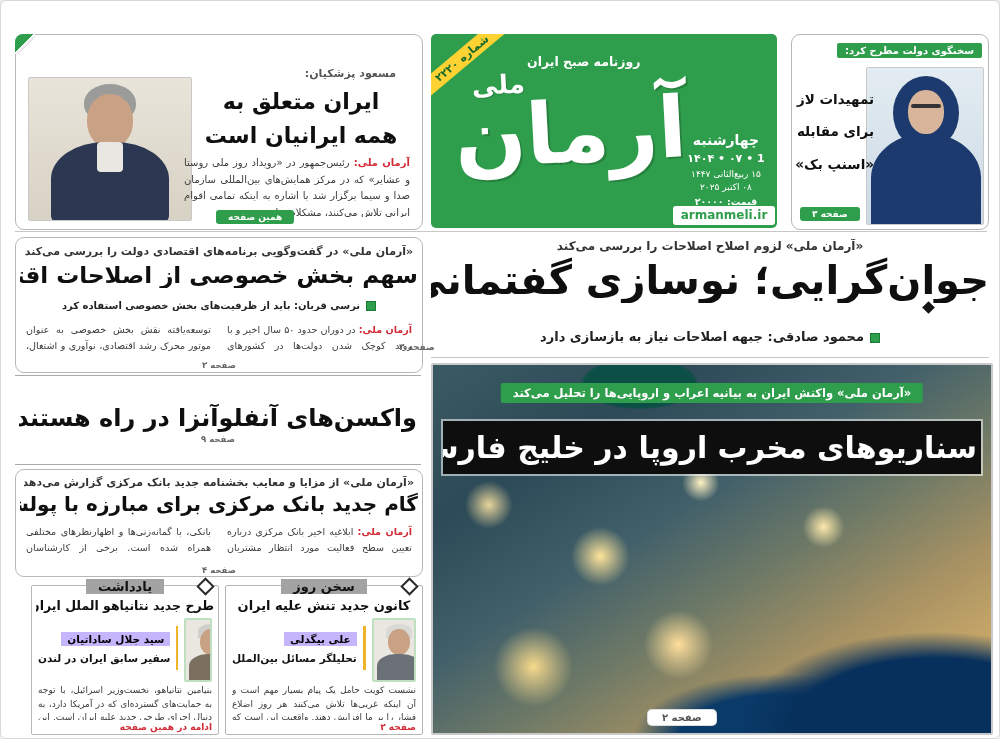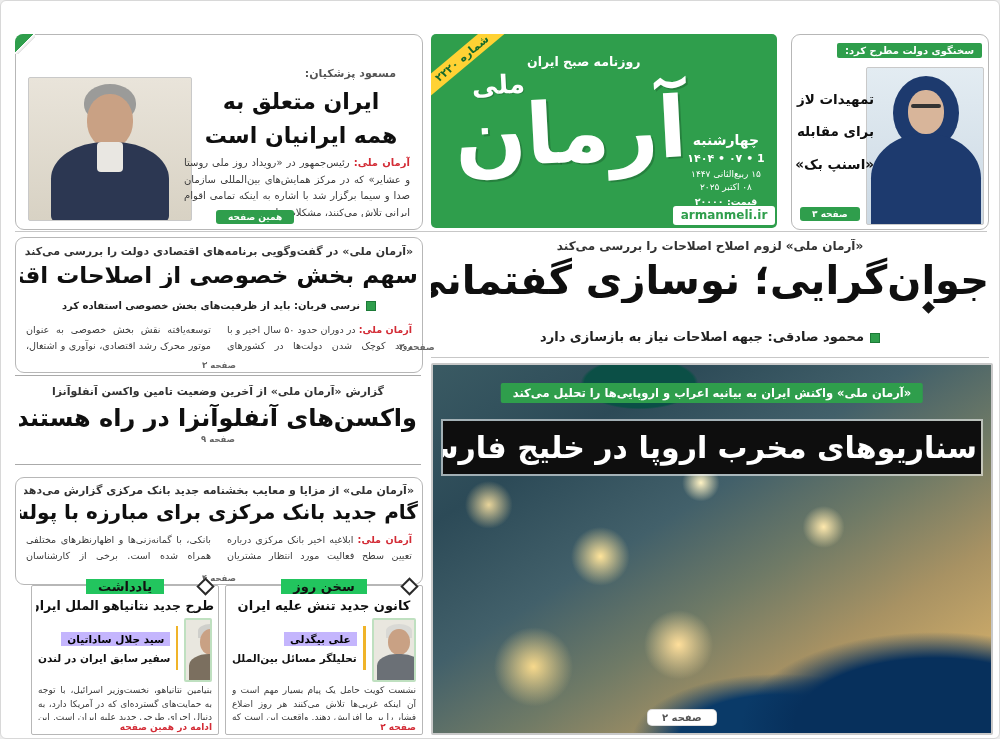--- a/index.html
+++ b/index.html
@@ -53,21 +53,21 @@
         linear-gradient(148deg,#3a5a63 0%,#2c4a57 22%,#42606a 42%,#6f7a66 58%,#a89263 74%,#caa969 88%,#b89355 100%);}
   .gulf-kicker{position:absolute;top:18px;left:50%;transform:translateX(-50%);background:#2f9e4c;color:#fff;
                font-size:11.5px;font-weight:bold;padding:3px 12px;border-radius:2px;white-space:nowrap;}
   .gulf-headline{position:absolute;top:56px;left:10px;right:10px;background:#0e0e0e;color:#fff;font-size:30px;
                  font-weight:bold;text-align:center;padding:9px 4px;white-space:nowrap;overflow:hidden;
                  box-shadow:0 0 0 2px rgba(255,255,255,.55);}
   .badge-white{position:absolute;bottom:8px;left:215px;background:#fff;color:#555;border-radius:4px;
                padding:2px 14px;font-size:10px;font-weight:bold;box-shadow:0 0 0 1px #ddd;}
   
   .sec-tab{position:absolute;top:-10px;left:0;right:0;text-align:center;}
-  .sec-tab span{background:#22c55e;padding:0 12px;font-size:13px;font-weight:bold;color:#111;margin-top:8px;}
+  .sec-tab span{background:#a3a3a3;padding:0 12px;font-size:13px;font-weight:bold;color:#111;margin-top:8px;}
   .author-row{position:absolute;display:flex;direction:rtl;align-items:flex-start;}
   .gold-bar{width:4px;height:44px;background:#f0b429;margin:8px 6px 0 6px;}
   .author-name{background:#c4b5fd;font-size:10.5px;font-weight:bold;padding:1px 6px;display:inline-block;margin-top:14px;}
   .author-title{font-size:10.5px;font-weight:bold;color:#111;margin-top:5px;white-space:nowrap;}
 </style>
 </head>
 <body>
 
 <div class="sheet">
 
@@ -133,26 +133,25 @@
       <span class="sq"></span><span>نرسی قربان: باید از ظرفیت‌های بخش خصوصی استفاده کرد</span>
     </div>
     <div class="abs body-text cols2" style="left:10px;right:10px;top:84px;height:42px;overflow:hidden;font-size:9.6px;">
       <span class="lead-red">آرمان ملی:</span>
       <span>در دوران حدود ۵۰ سال اخیر و با روند کوچک شدن دولت‌ها در کشورهای توسعه‌یافته نقش بخش خصوصی به عنوان موتور محرک رشد اقتصادی، نوآوری و اشتغال، نقشی تثبیت‌شده است. تجربه کشورهای توسعه‌یافته و حتی اقتصادهای نوظهور نشان می‌دهد که هرگاه دولت‌ها با اتخاذ سیاست‌های منطقی و...</span>
     </div>
     <div class="page-center" style="bottom:2px;">صفحه ۳</div>
   </div>
 
   <div class="abs" style="left:14px;top:374px;width:406px;height:88px;border-top:1px solid #aaa;border-bottom:1px solid #aaa;">
-    <div class="abs kicker" style="left:8px;right:8px;top:9px;">گزارش «آرمان ملی» از آخرین وضعیت تامین واکسن آنفلوآنزا</div>
     <div class="abs headline" style="left:4px;right:4px;top:28px;font-size:24px;">واکسن‌های آنفلوآنزا در راه هستند</div>
     <div class="page-center" style="bottom:20px;">صفحه ۹</div>
   </div>
 
-  <div class="box" style="left:14px;top:468px;width:406px;height:106px;margin-top:8px;">
+  <div class="box" style="left:14px;top:468px;width:406px;height:106px;">
     <div class="abs kicker" style="left:8px;right:8px;top:6px;">«آرمان ملی» از مزایا و معایب بخشنامه جدید بانک مرکزی گزارش می‌دهد</div>
     <div class="abs headline" style="left:4px;right:4px;top:22px;font-size:20px;">گام جدید بانک مرکزی برای مبارزه با پولشویی</div>
     <div class="abs body-text cols2" style="left:10px;right:10px;top:54px;height:42px;overflow:hidden;font-size:9.6px;">
       <span class="lead-red">آرمان ملی:</span>
       <span>ابلاغیه اخیر بانک مرکزی درباره تعیین سطح فعالیت مورد انتظار مشتریان بانکی، با گمانه‌زنی‌ها و اظهارنظرهای مختلفی همراه شده است. برخی از کارشناسان معتقدند این طرح به منظور مقابله با پولشویی و رصد بهتر نهادهای مالی بر رفتارهای تراکنشی کاربران انجام می‌شود. هرچند در این طرح تراکنش‌های...</span>
     </div>
     <div class="page-center" style="bottom:1px;">صفحه ۴</div>
   </div>
 
   <div class="box" style="left:30px;top:584px;width:186px;height:148px;border-radius:2px;">

